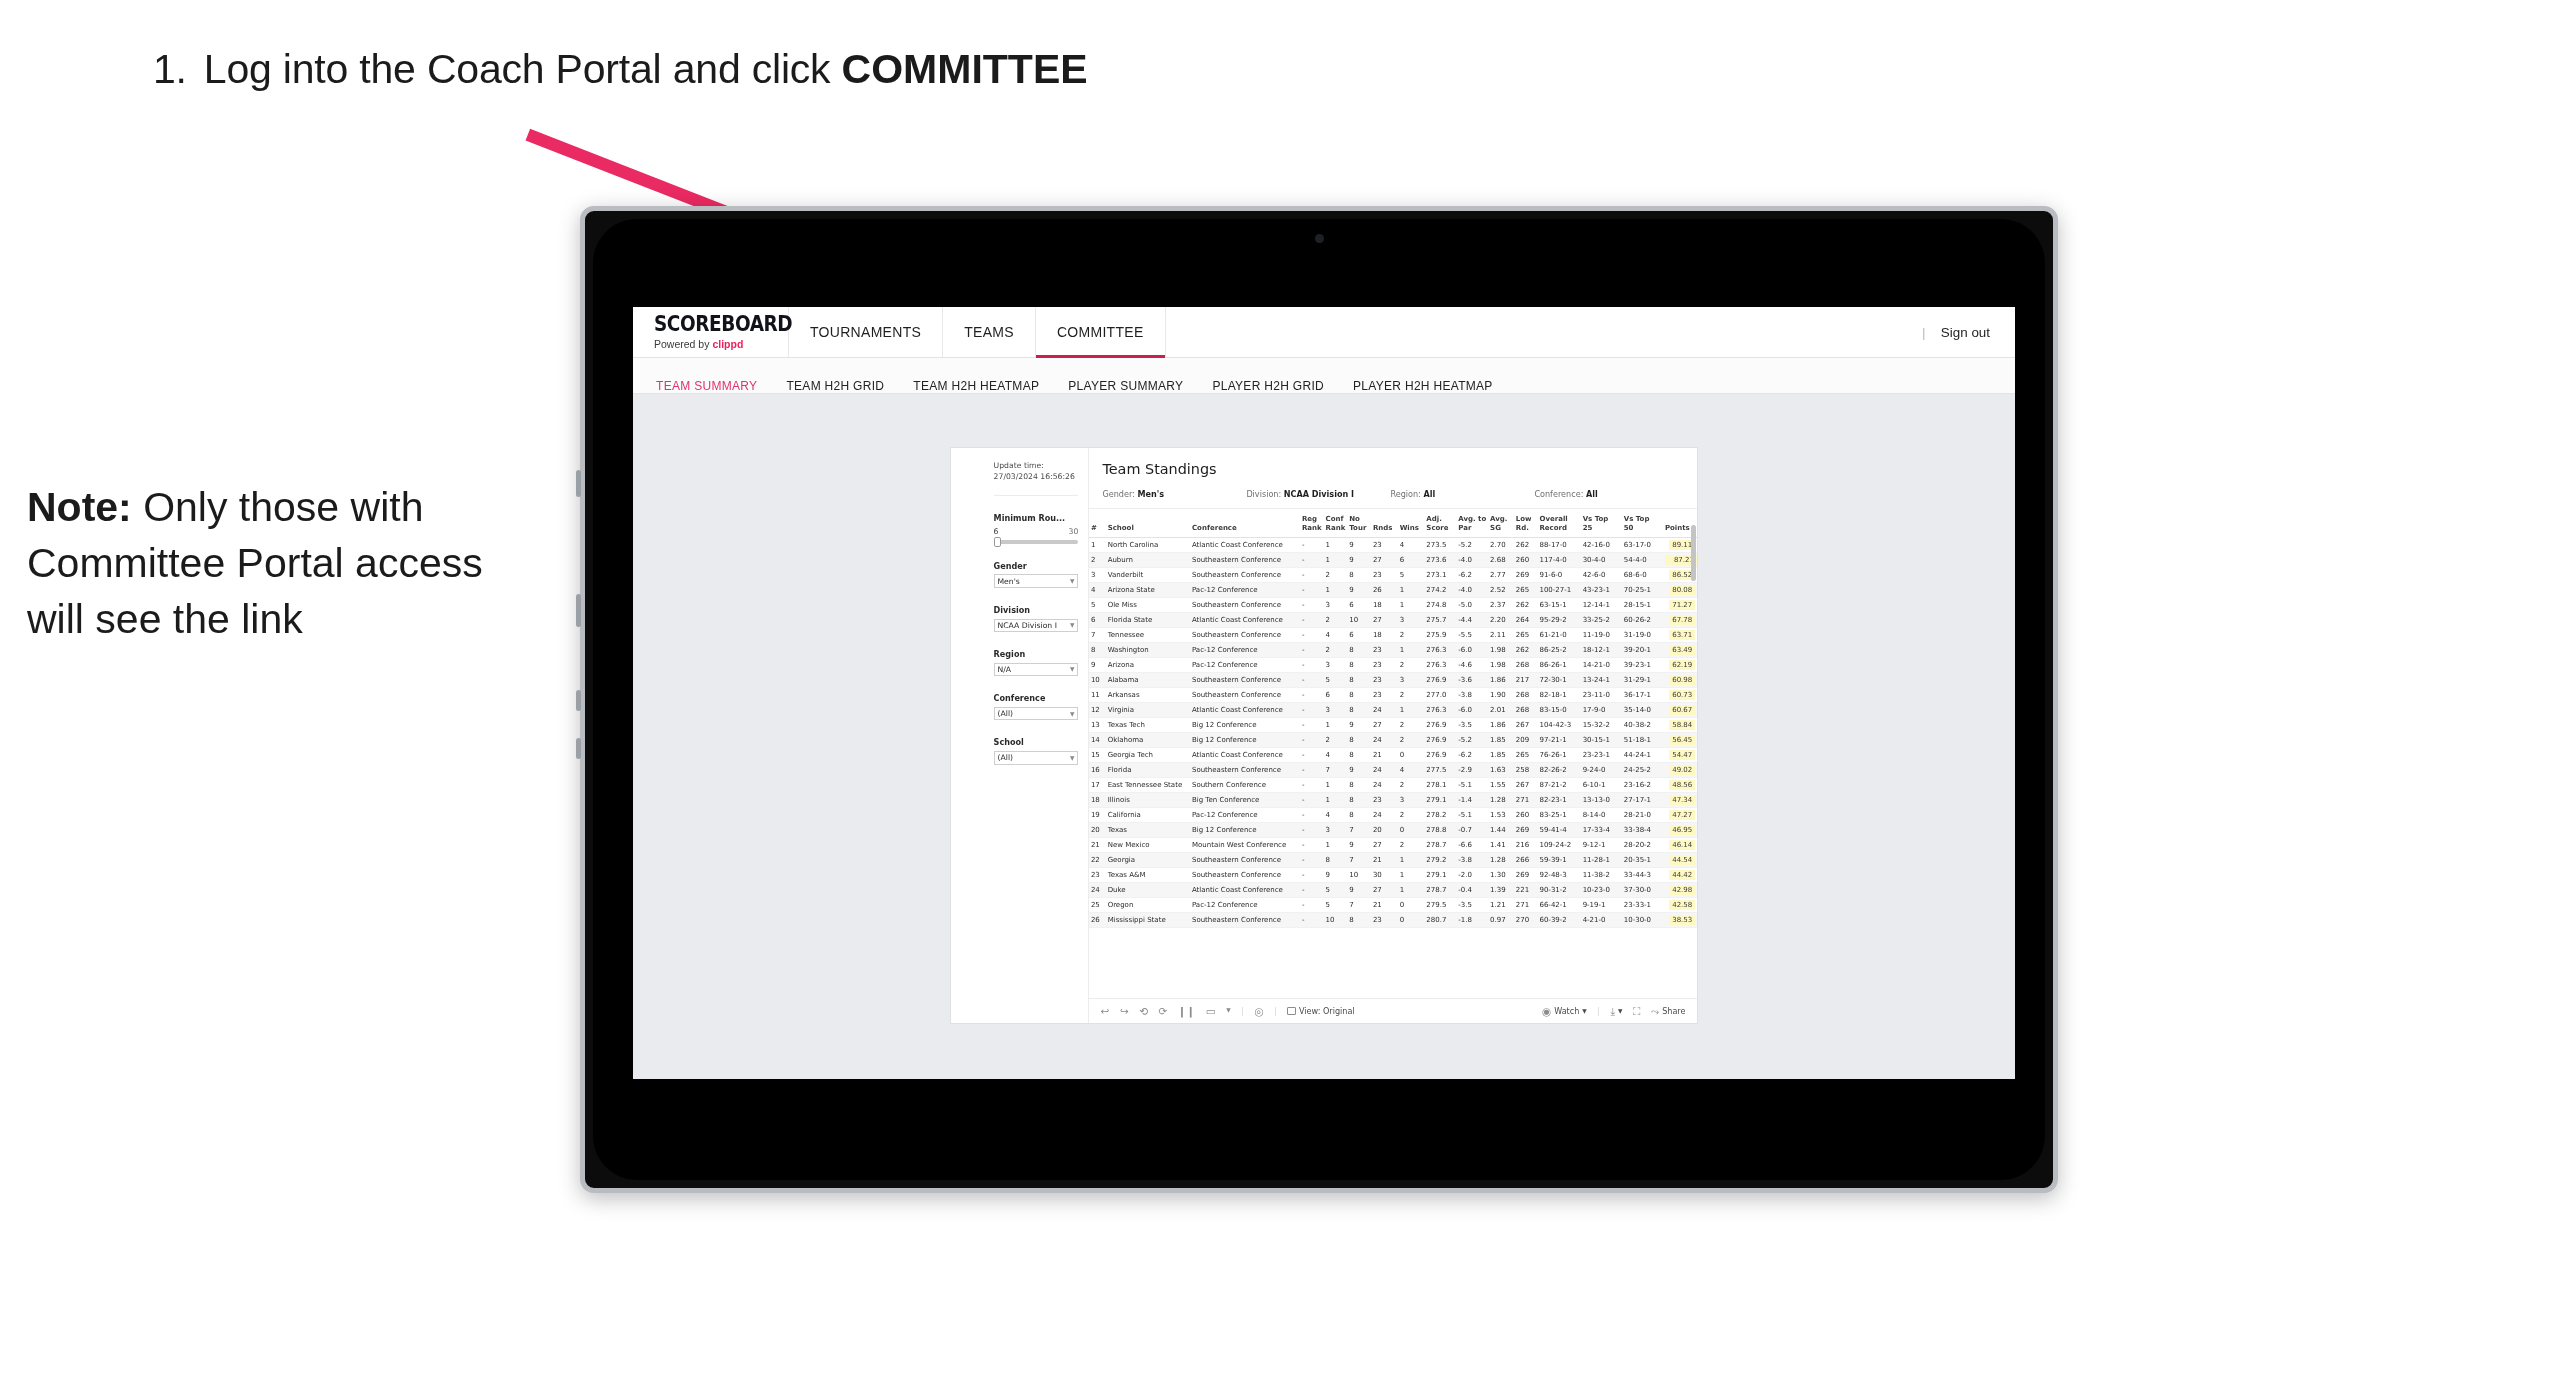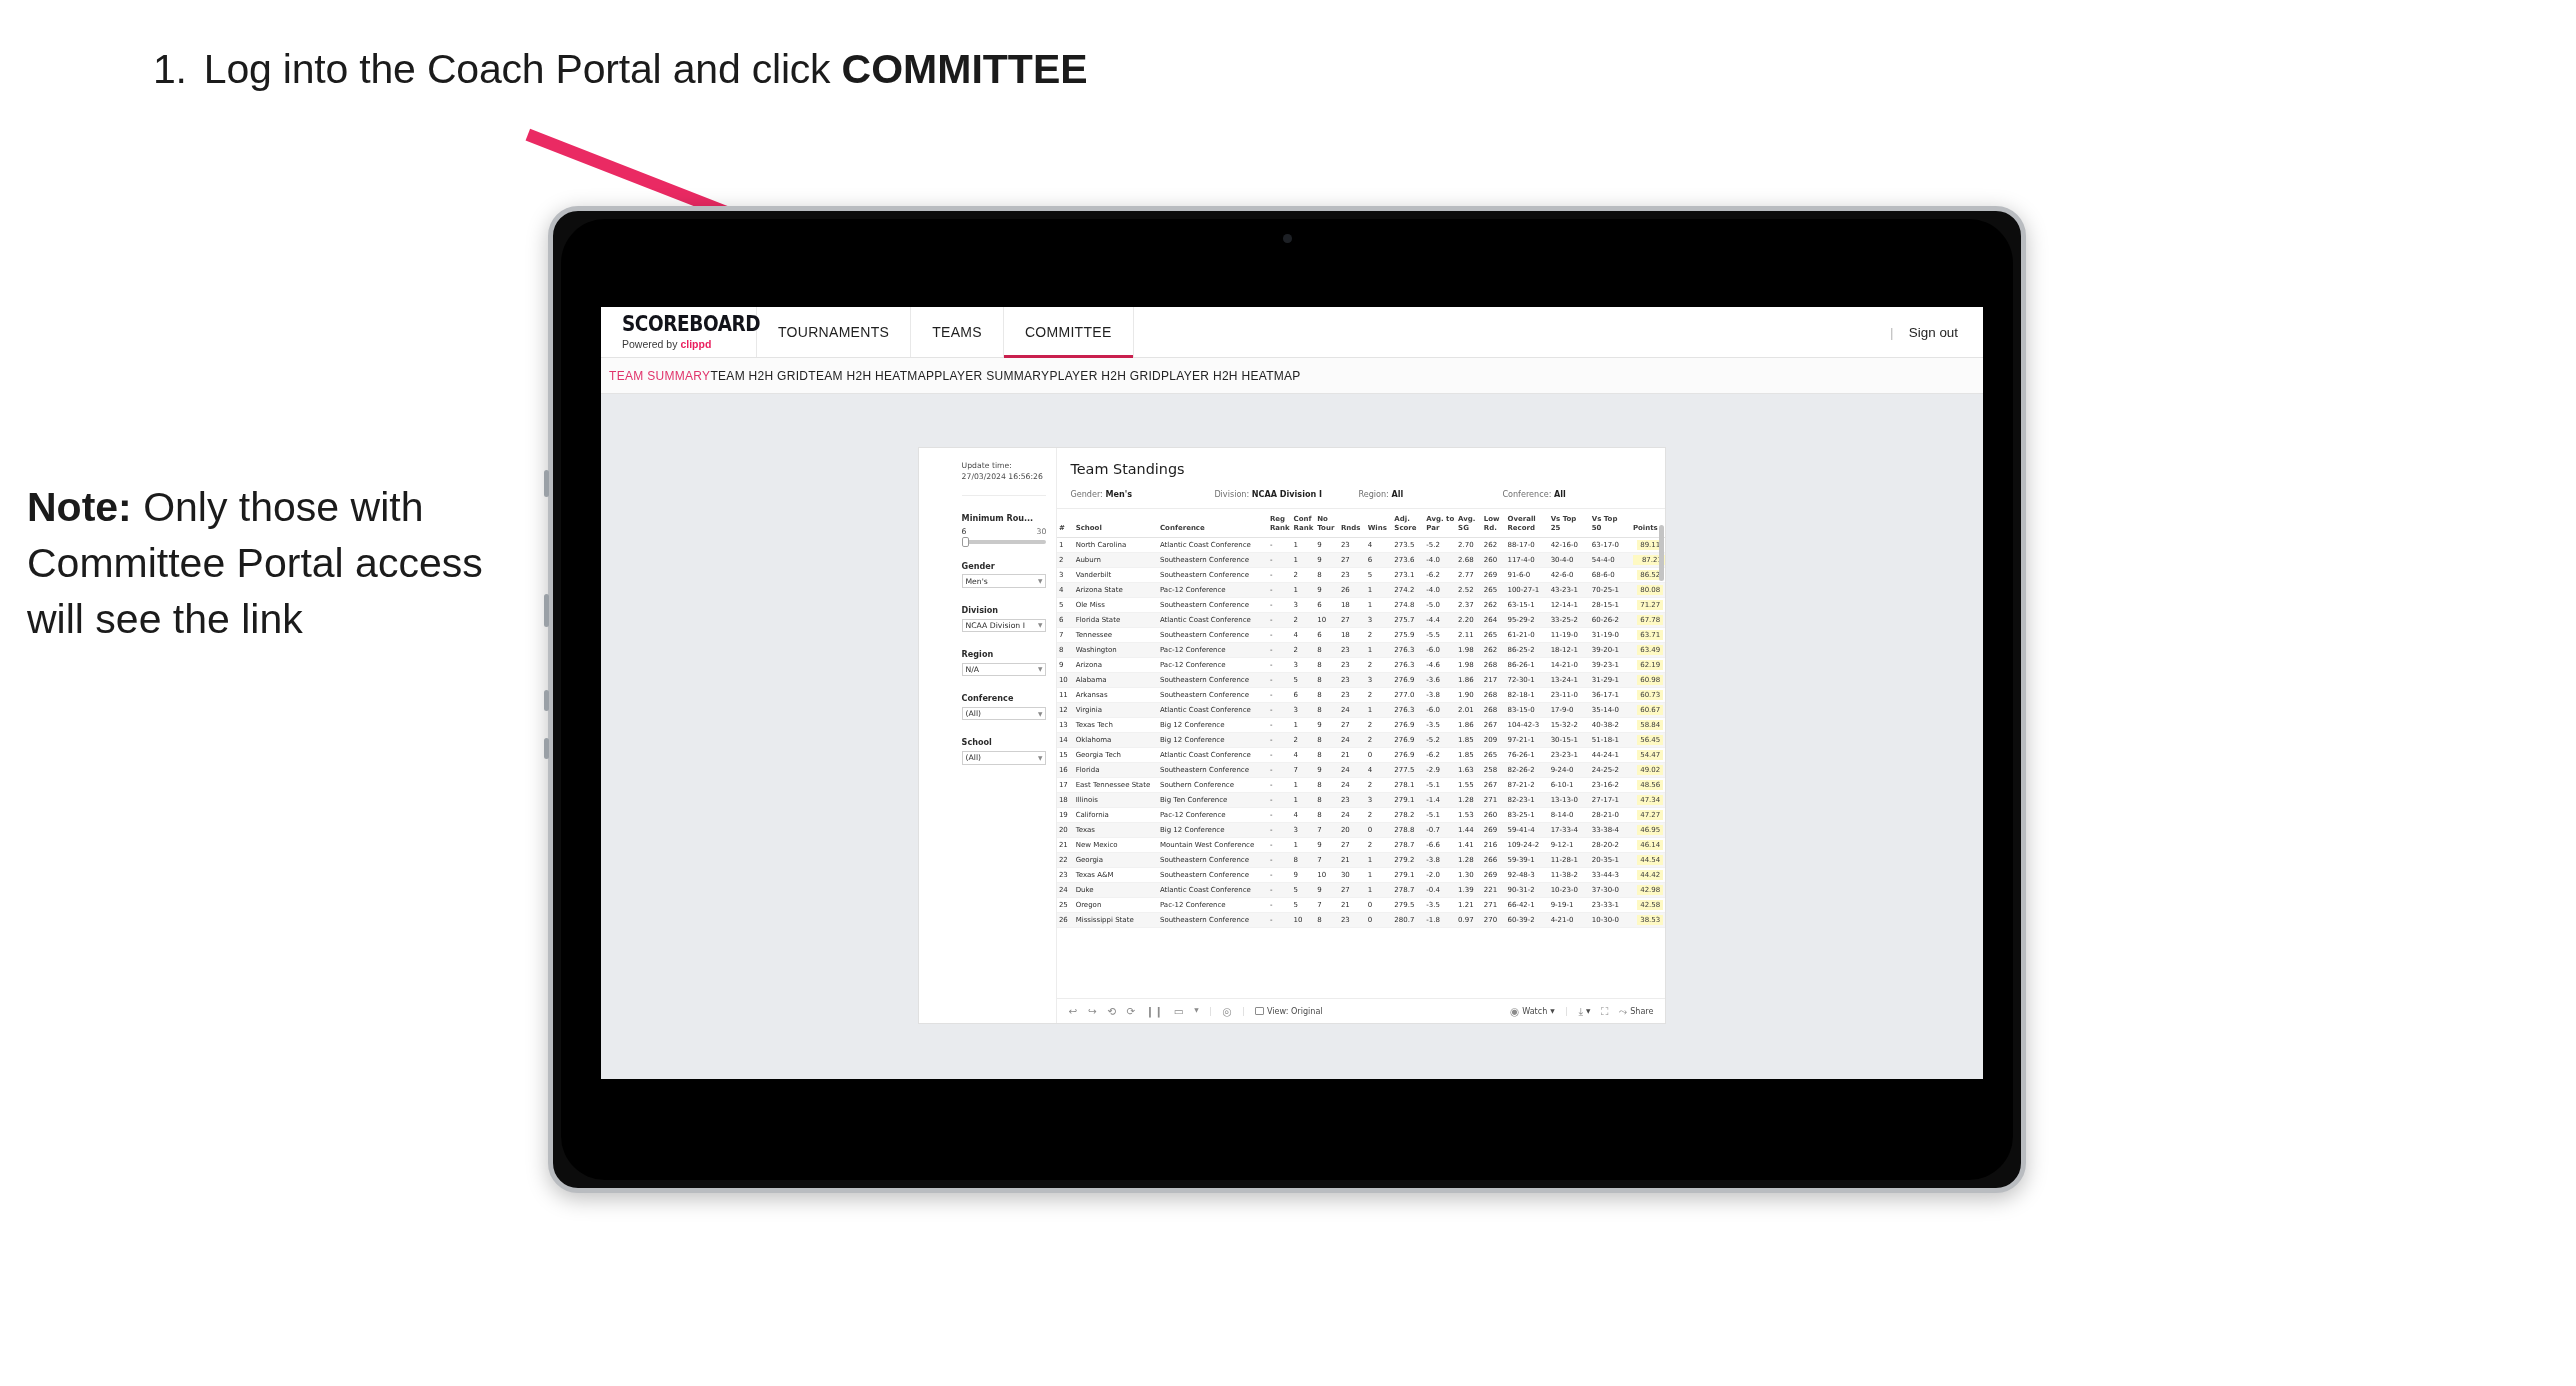--- a/index.html
+++ b/index.html
@@ -44,26 +44,26 @@
     left: 518px;
     top: 125px;
     width: 518px;
     height: 230px;
     pointer-events: none;
   }
 
   
   #tablet {
     position: absolute;
-    left: 548px;
+    left: 580px;
     top: 206px;
     width: 1478px;
     height: 987px;
     background: #0c0c0c;
-    border-radius: 30px;
+    border-radius: 14px;
     border: 5.8px solid #b9bcc0;
     box-shadow: 0 5.8px 21px rgba(0,0,0,0.25);
   }
   #tablet-inner-bezel {
     position: absolute;
     inset: 7.7px;
     background: #000;
     border-radius: 44px;
   }
   .tablet-btn {
@@ -165,22 +165,23 @@
   }
   #topbar-right .divider { color: #b9b9b9; }
   #signout { cursor: pointer; }
 
   
   #app-subbar {
     height: 36px;
     background: #fbfbfb;
     border-bottom: 1px solid #e3e3e3;
     display: flex;
-    align-items: center;
-    padding-left: 8px;
+    align-items: flex-end;
+    padding-left: 23px;
+    gap: 29px;
   }
   .subnav-item {
     font-size: 12px;
     color: #232323;
     letter-spacing: 0.3px;
     cursor: pointer;
     white-space: nowrap;
   }
   .subnav-item.active { color: #e0336b; }
 

